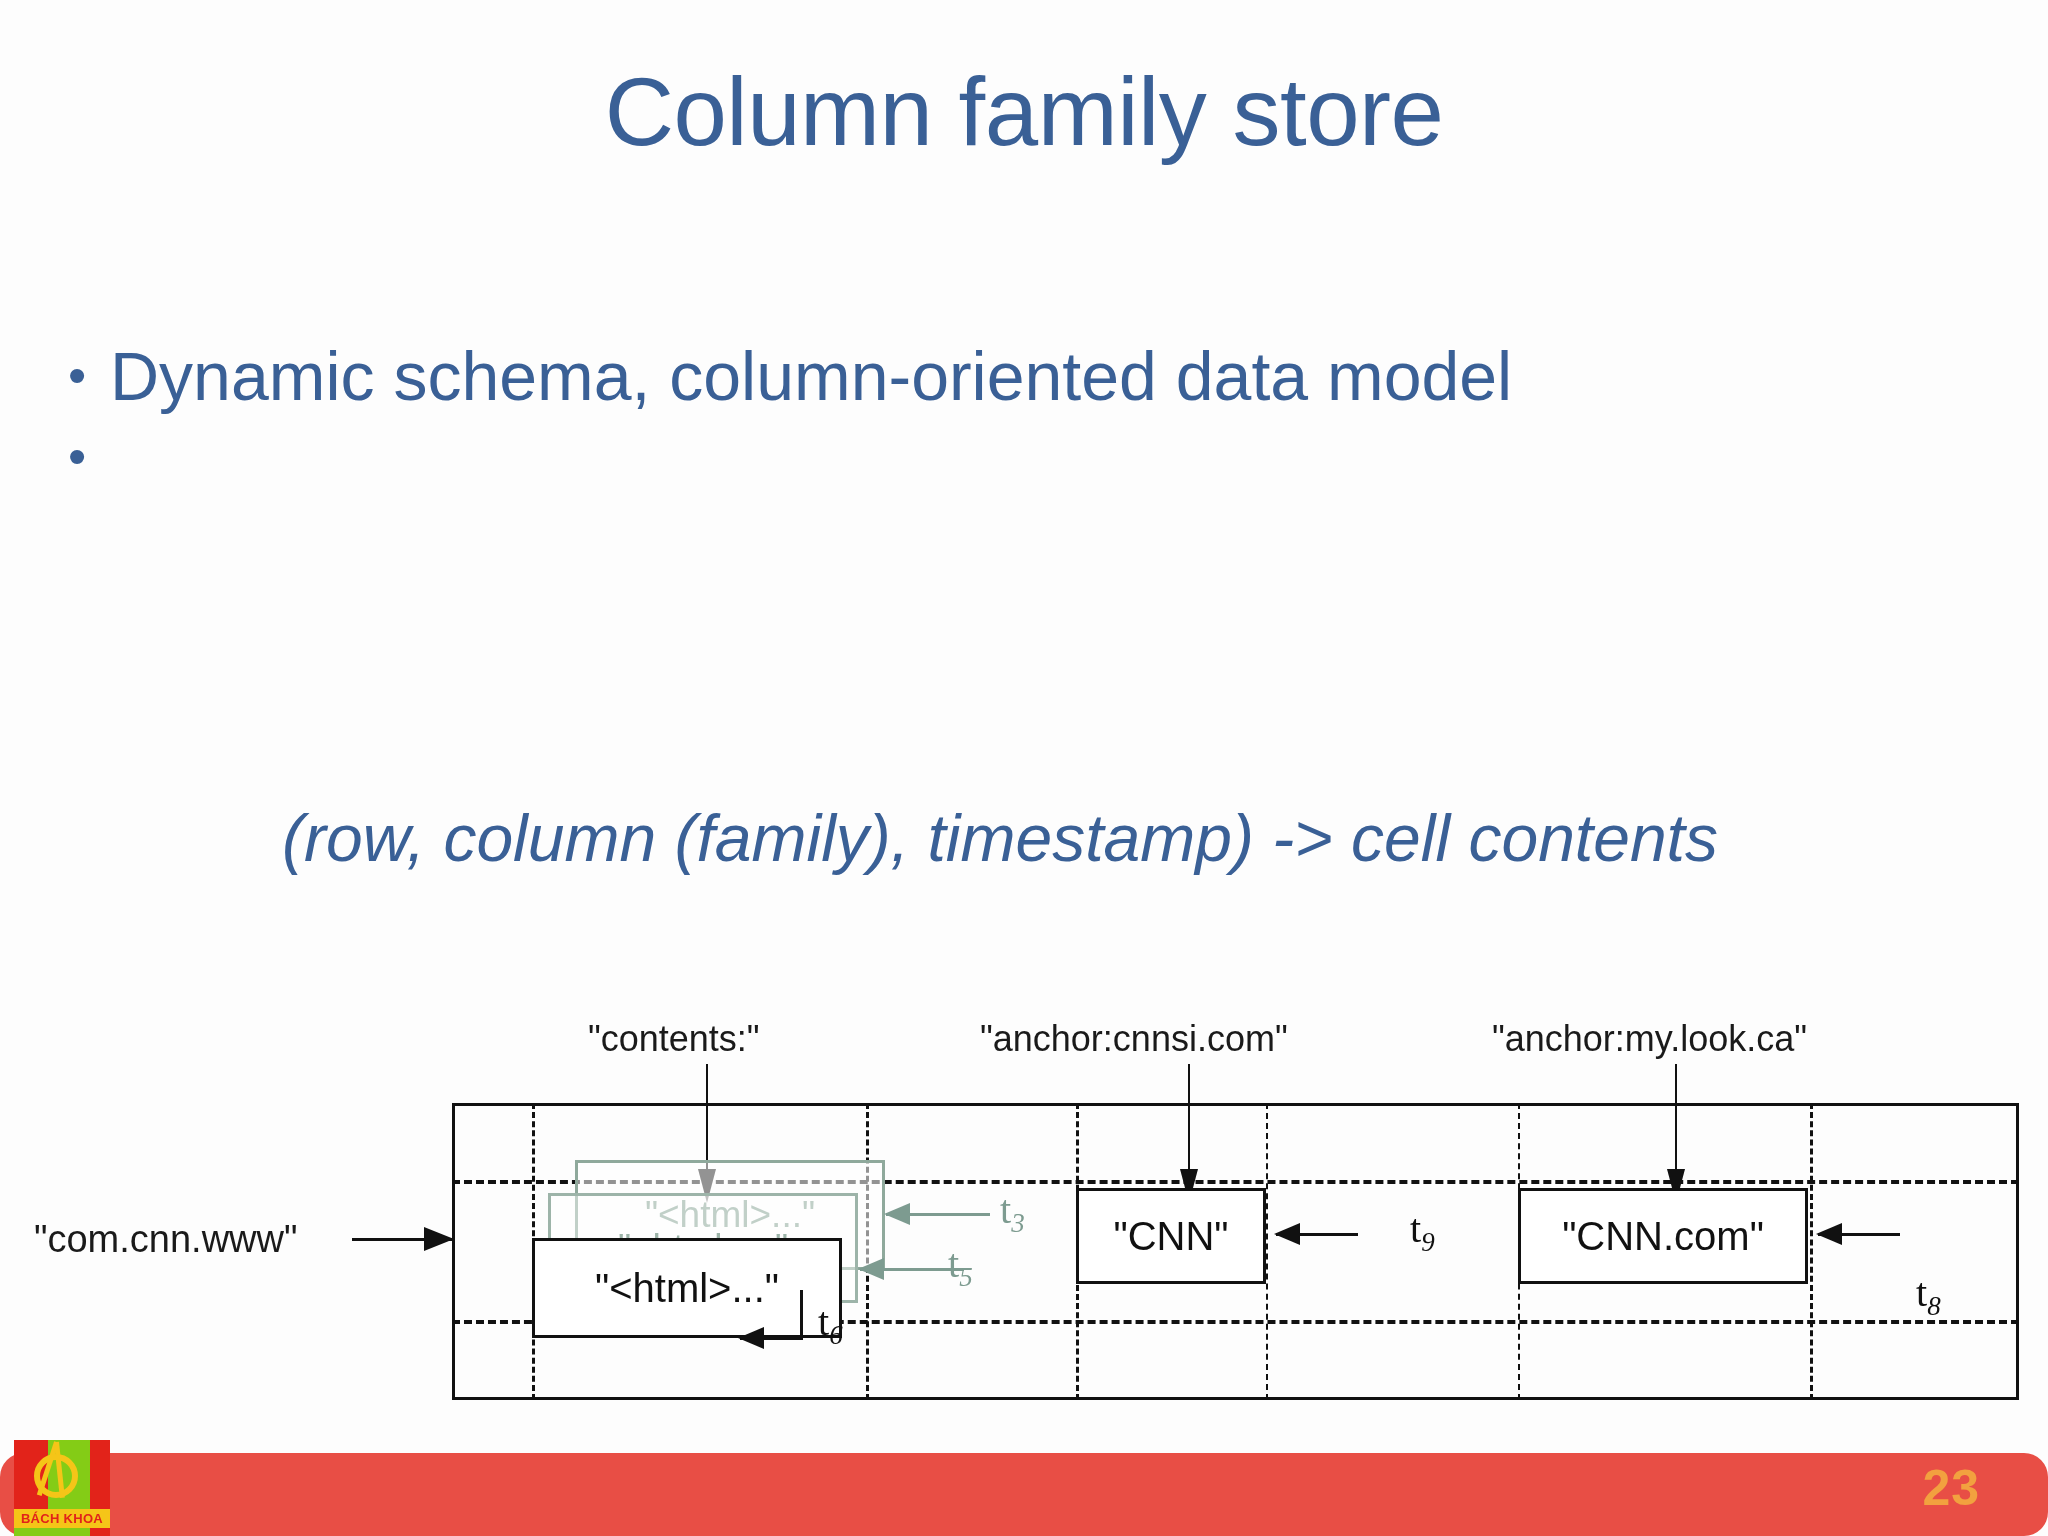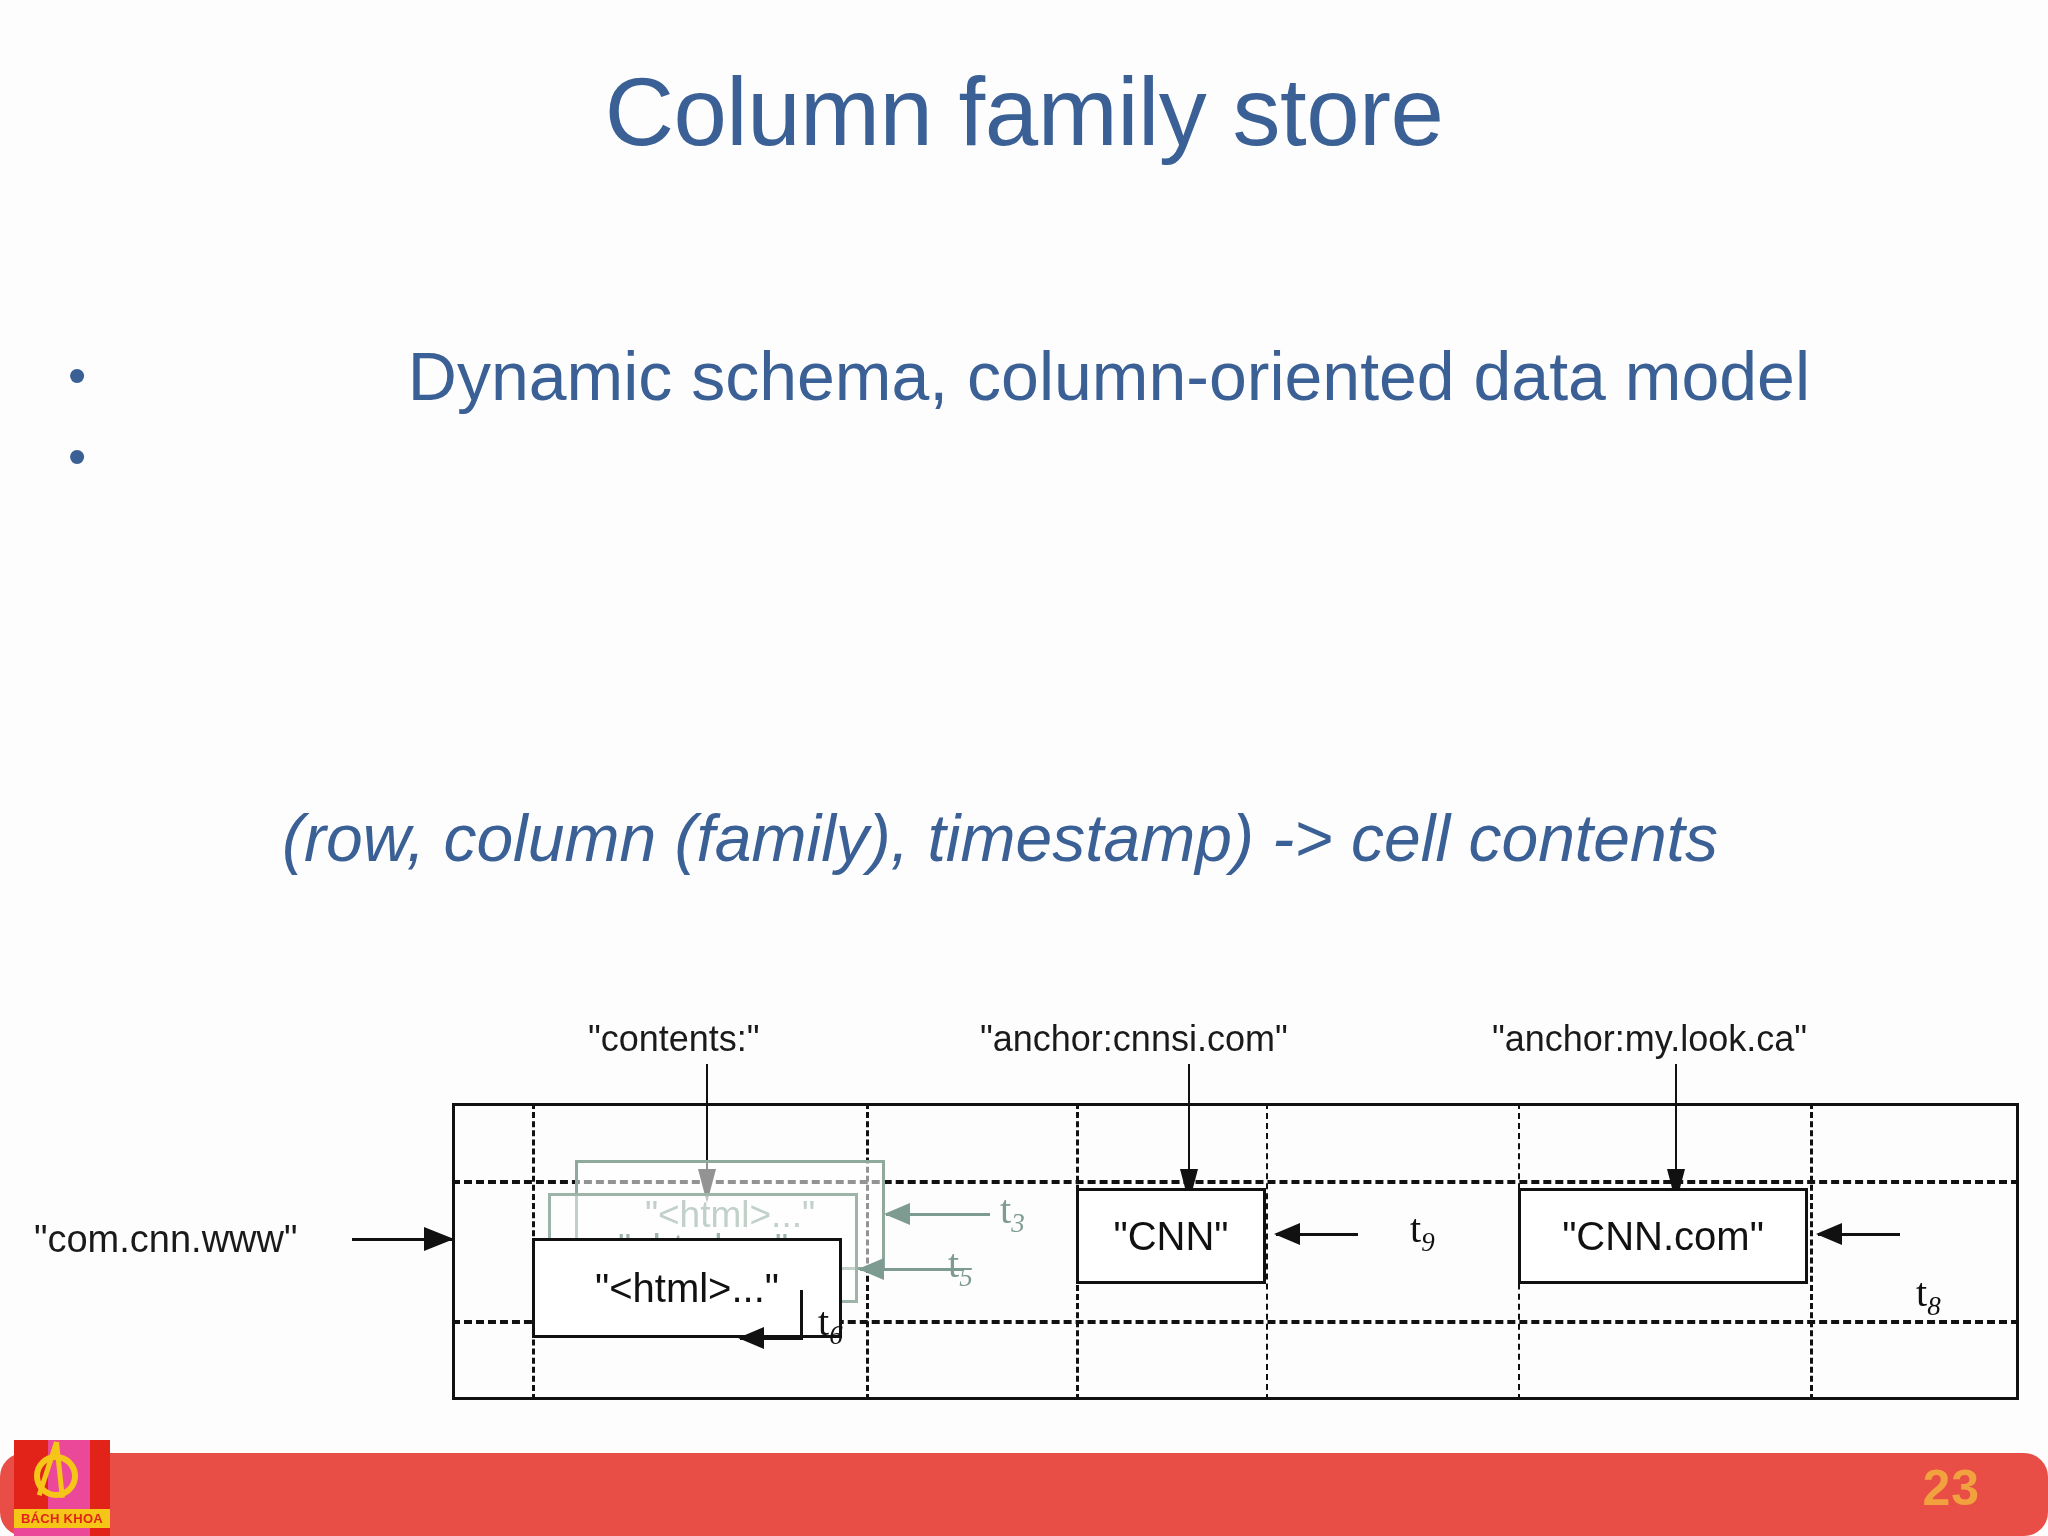--- a/index.html
+++ b/index.html
@@ -50,21 +50,21 @@
     width: 66px;
     text-align: center;
     font-size: 52px;
     line-height: 1.35;
     color: #3A6096;
   }
   .bullet-text {
     flex: 1 1 auto;
     max-width: 1720px;
   }
-  #bullet-0 .bullet-text { max-width: 1700px; text-align: right; }
+  #bullet-0 .bullet-text { max-width: 1700px; }
   #bullet-1 .bullet-text { max-width: 1520px; }
 
   #formula-line {
     position: absolute;
     left: 150px;
     top: 800px;
     width: 1700px;
     text-align: center;
     font-style: italic;
     font-size: 66px;
@@ -279,21 +279,21 @@
     font-weight: bold;
     color: #F2A13F;
     letter-spacing: 1px;
   }
   #logo {
     position: absolute;
     left: 14px;
     bottom: 0;
     width: 96px;
     height: 96px;
-    background: #ec4899;
+    background: #84cc16;
     overflow: hidden;
   }
   #logo-left-red {
     position: absolute;
     left: 0; top: 0;
     width: 34px; height: 72px;
     background: #E2231A;
   }
   #logo-right-red {
     position: absolute;

